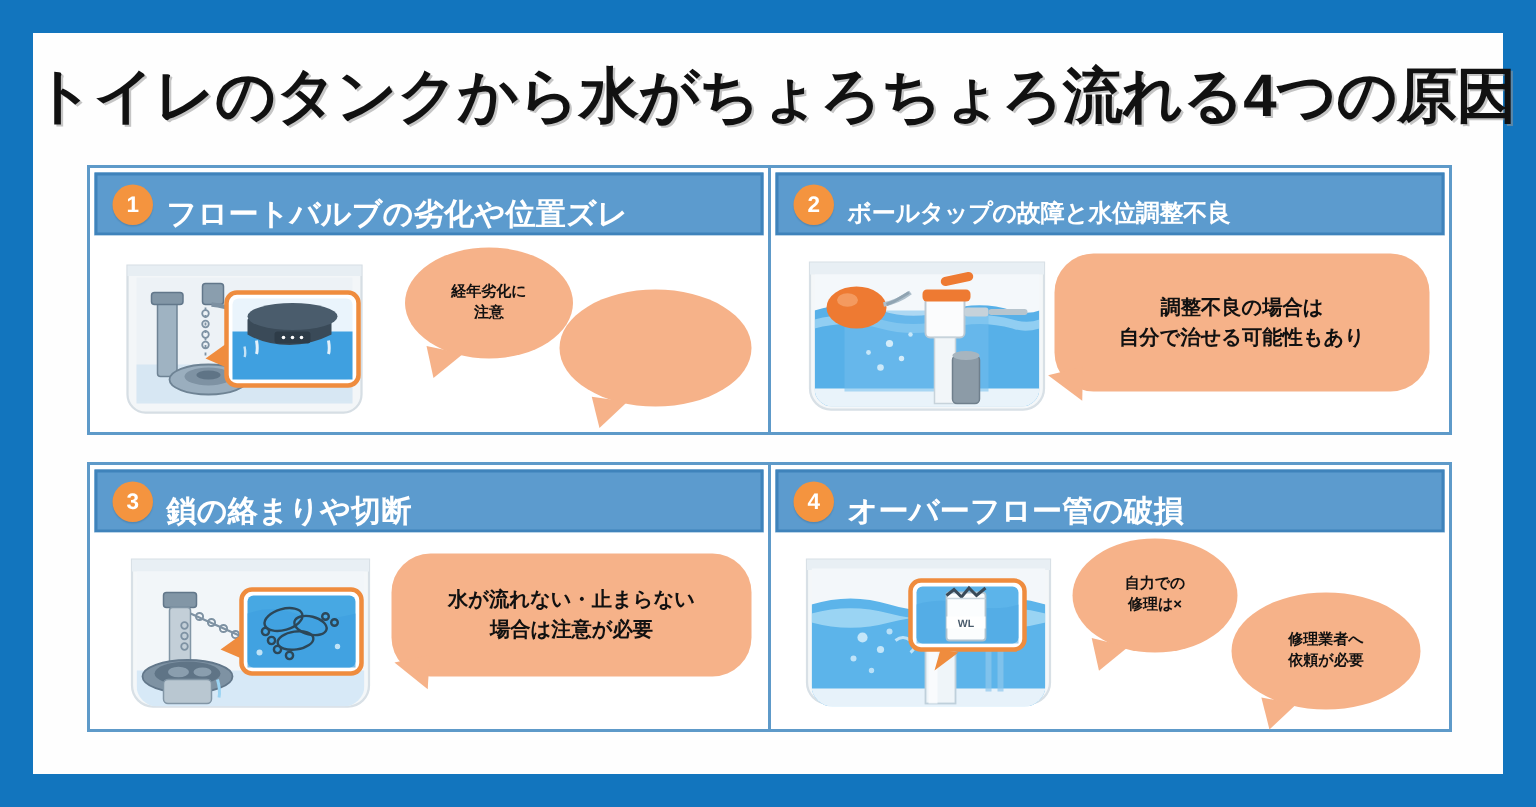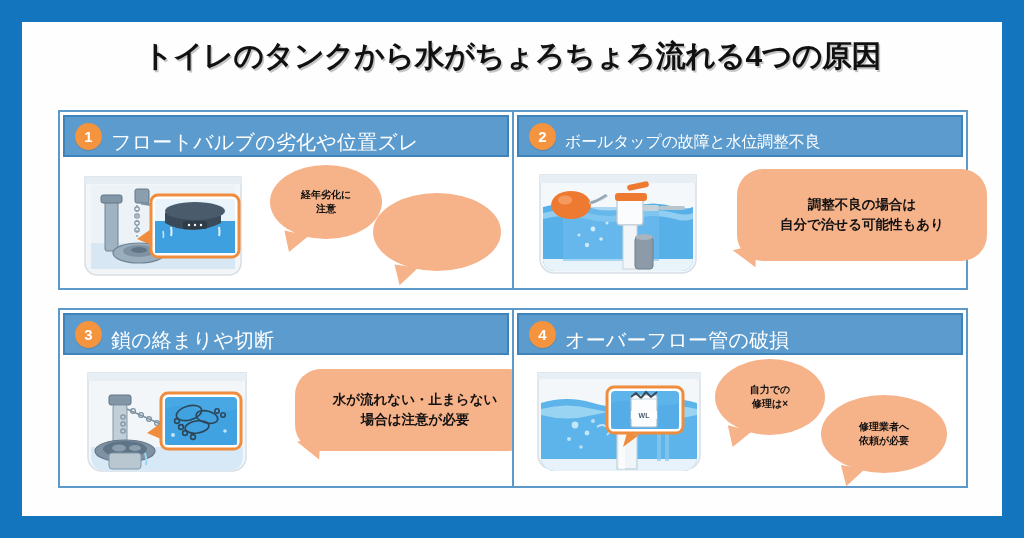--- a/index.html
+++ b/index.html
@@ -14,21 +14,21 @@
   #panel {
     position:absolute; left:22px; top:22px;
     width:980px; height:494px;
     background:#FEFEFE;
   }
 
   
   #title {
     position:absolute; left:0; top:14px; width:980px;
     text-align:center;
-    font-size:30px; font-weight:700; color:#111111;
+    font-size:40px; font-weight:700; color:#111111;
     letter-spacing:-0.5px; white-space:nowrap;
     text-shadow:1.5px 1.5px 0 rgba(150,150,150,0.55);
   }
 
   
   .card {
     position:absolute;
     width:456px; height:180px;
     background:#FFFFFF;
     border:2px solid #5E9AC9;
@@ -50,21 +50,21 @@
   .badge {
     width:27px; height:27px; border-radius:50%;
     background:#F4943F;
     color:#FFFFFF; font-size:15px; font-weight:700;
     display:flex; align-items:center; justify-content:center;
     flex:0 0 auto;
     box-shadow:0 1px 1px rgba(0,0,0,0.12);
   }
   .card-title {
     margin-left:9px;
-    color:#FFFFFF; font-size:20px; font-weight:400;
+    color:#FFFFFF; font-size:20px; font-weight:700;
     white-space:nowrap; letter-spacing:0.2px;margin-top:12px;
   }
   #card-2 .card-title { font-size:16px; letter-spacing:-0.2px; }
 
   .card-body { position:relative; height:129px; background:#FFFFFF; }
 
   
   .illus { position:absolute; left:16px; top:8px; width:168px; height:112px; }
   #card-2 .illus { left:18px; top:6px; width:166px; height:116px; }
   #card-3 .illus { left:18px; top:6px; width:172px; height:116px; }
@@ -73,21 +73,21 @@
   
   .bubble {
     position:absolute;
     background:#F6B289;
     color:#111111;
     font-size:10px; font-weight:700; line-height:1.45;
     text-align:center;
     display:flex; align-items:center; justify-content:center;
   }
   .bubble.oval { border-radius:50%; }
-  .bubble.rounded { border-radius:26px;margin-left:34px; }
+  .bubble.rounded { border-radius:26px; }
   .bubble .tail {
     position:absolute;
     width:0; height:0;
   }
 
   
   #b1a { left:207px; top:8px;  width:112px; height:74px; }
   #b1a .tail { left:12px; bottom:-14px;
     border-left:9px solid transparent; border-right:16px solid transparent;
     border-top:20px solid #F6B289; transform:rotate(12deg); }

